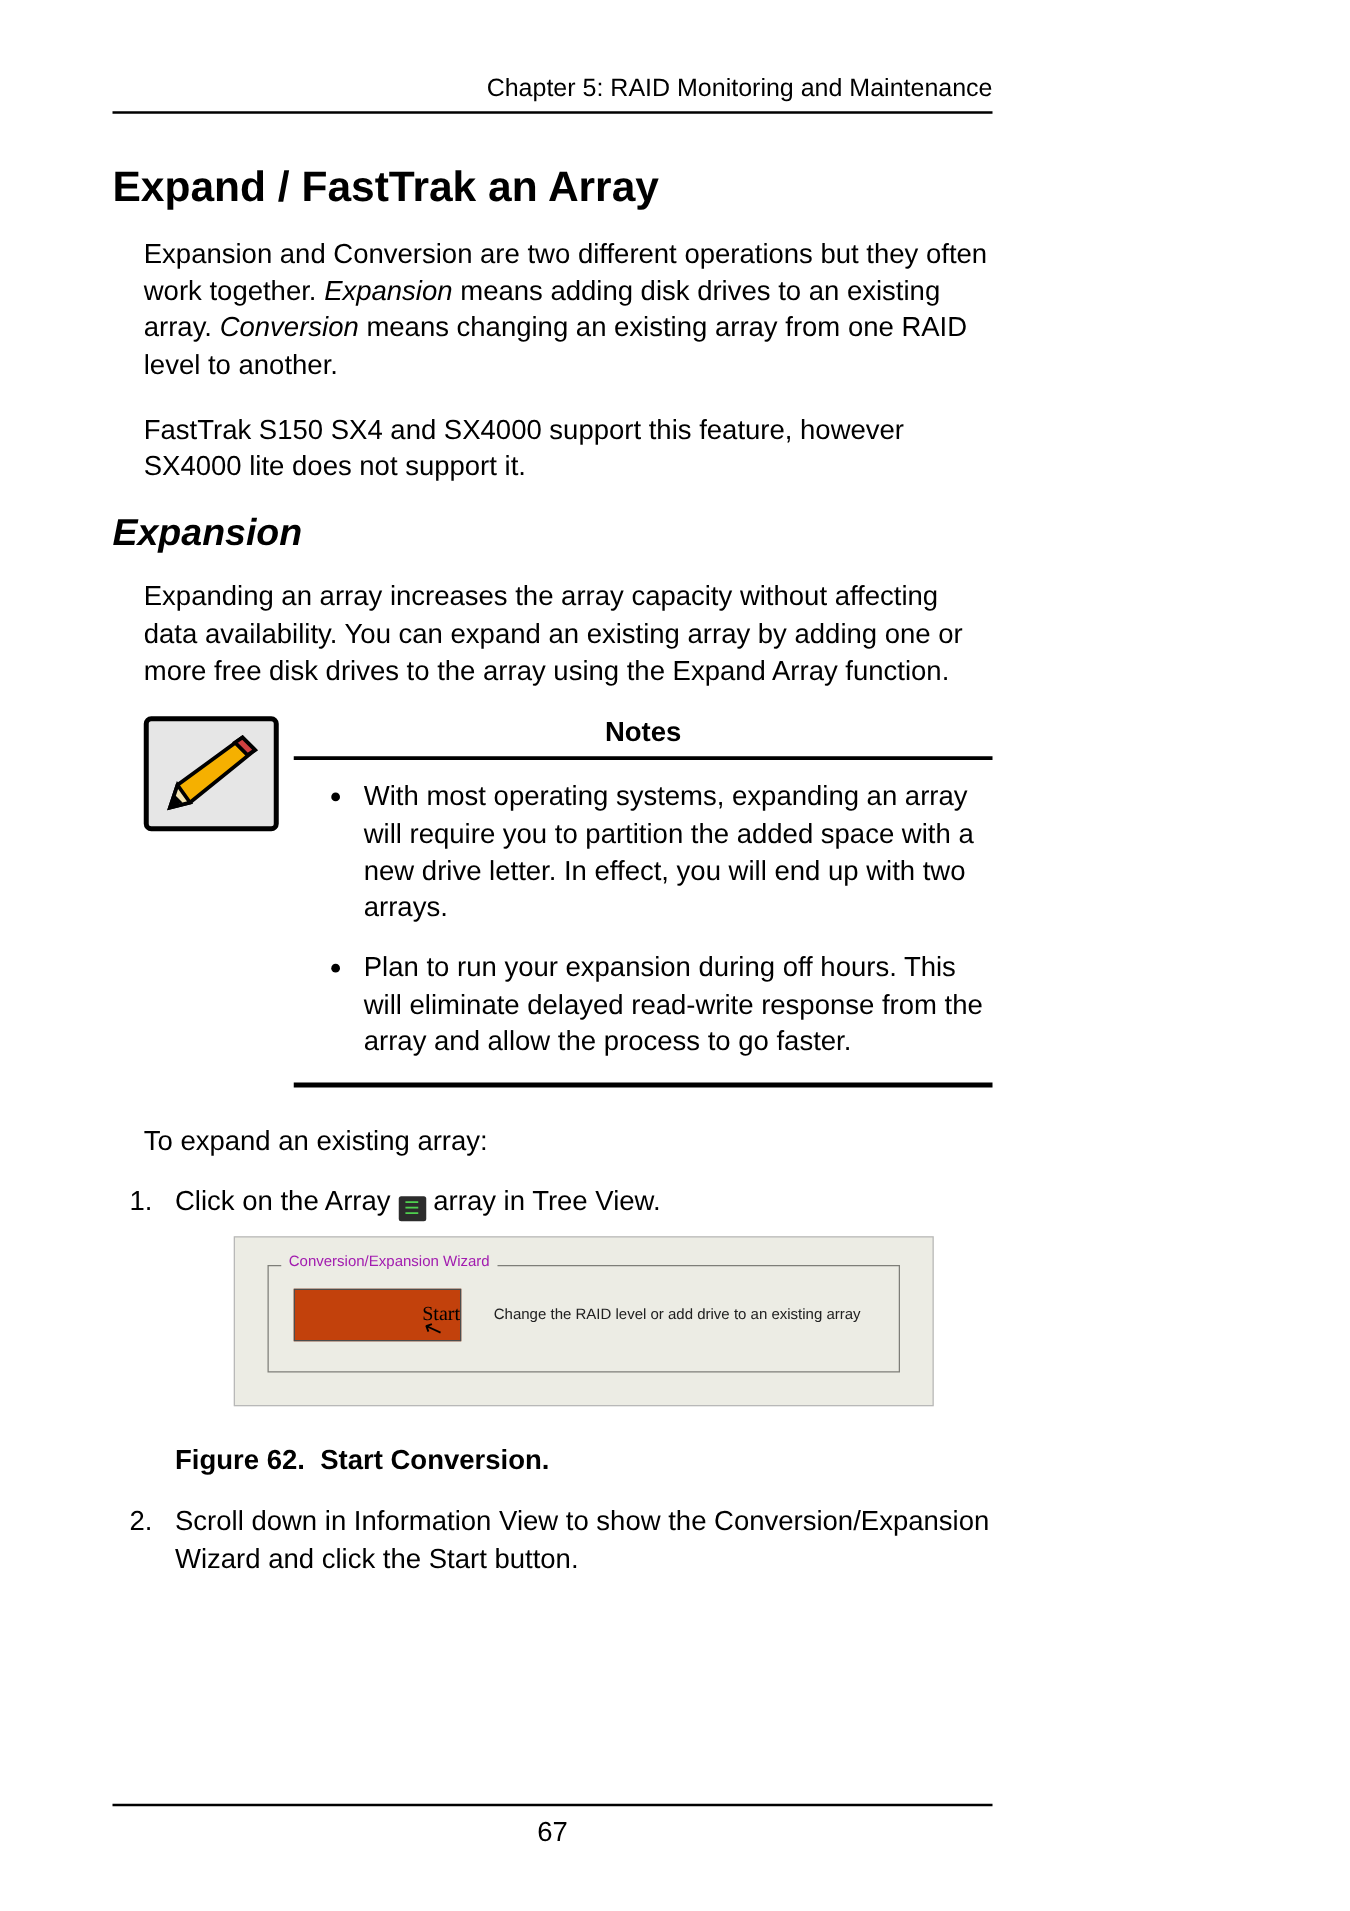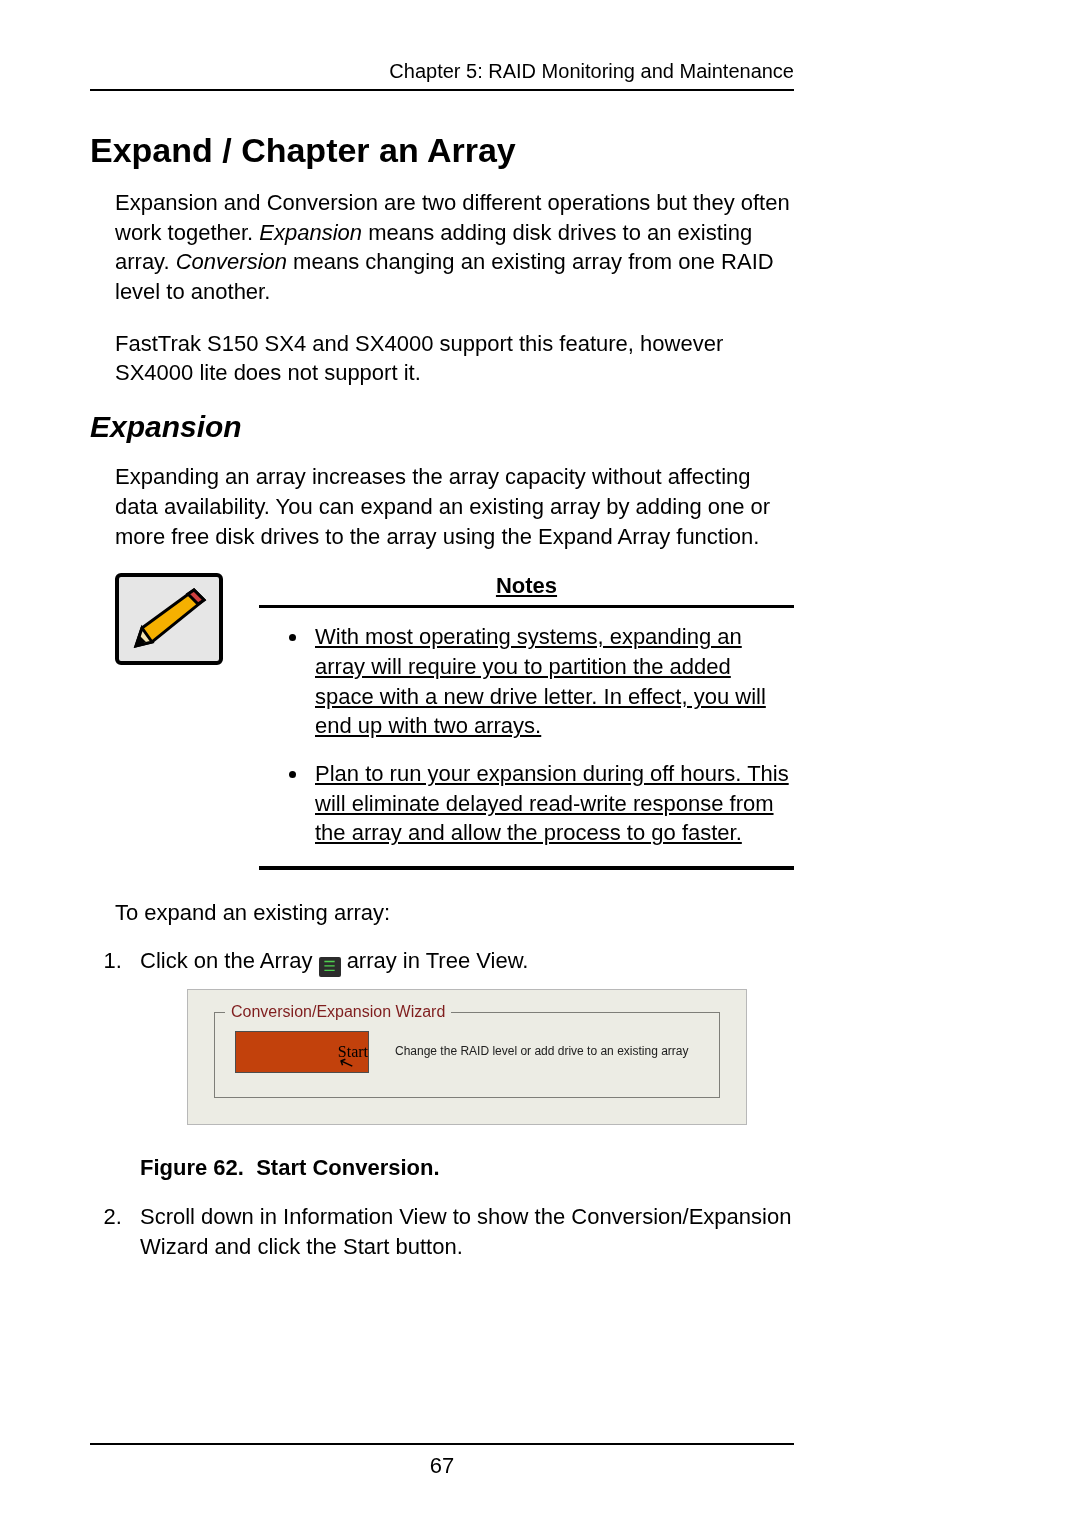--- a/index.html
+++ b/index.html
@@ -39,23 +39,22 @@
   em.term { font-style: italic; }
   h2.subsection {
     font-size: 30px;
     font-style: italic;
     font-weight: 700;
     margin: 10px 0 18px 0;
   }
   
   .notes-wrap {
     display: flex;
-    gap: 36px;
+    gap: 12px;
     margin: 10px 0 30px 0;
-    text-decoration: underline;
   }
   .note-icon-box {
     width: 100px;
     height: 84px;
     background: #e6e6e6;
     border: 4px solid #000;
     border-radius: 6px;
     flex: 0 0 auto;
     display: grid;
     place-items: center;
@@ -129,22 +128,22 @@
     align-items: center;
     gap: 26px;
   }
   .wizard-legend {
     position: absolute;
     top: -12px;
     left: 10px;
     background: #ecece4;
     padding: 0 6px;
     font-family: Tahoma, Arial, sans-serif;
-    font-size: 16px;
-    color: #7f1d1d;
+    font-size: 12px;
+    color: #a21caf;
   }
   .wizard-btn {
     display: inline-flex;
     align-items: center;
     justify-content: flex-end;
     width: 132px;
     height: 40px;
     border: 1px solid #4d4d4d;
     background: #c2410c;
     font-family: Liberation Serif, serif;
@@ -187,21 +186,21 @@
     font-size: 22px;
   }
 </style>
 </head>
 <body>
 
 <div class="page">
 
   <div class="running-head">Chapter 5: RAID Monitoring and Maintenance</div>
 
-  <h1 class="section-title">Expand / Chapter an Array</h1>
+  <h1 class="section-title">Expand / FastTrak an Array</h1>
 
   <div class="indent-body">
     <p class="body">
       <span>Expansion and Conversion are two different operations but they often work together. </span><em class="term">Expansion</em><span> means adding disk drives to an existing array. </span><em class="term">Conversion</em><span> means changing an existing array from one RAID level to another.</span>
     </p>
     <p class="body">FastTrak S150 SX4 and SX4000 support this feature, however SX4000 lite does not support it.</p>
   </div>
 
   <h2 class="subsection">Expansion</h2>
 

